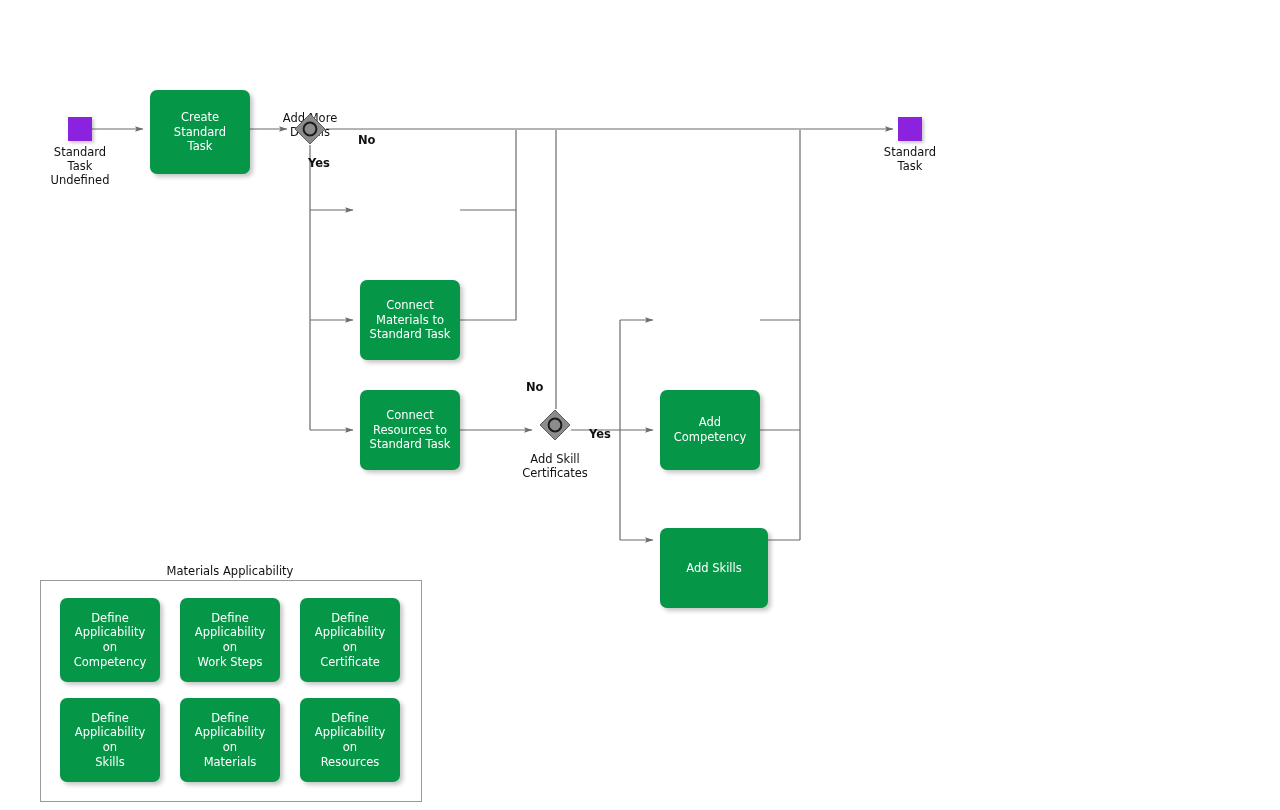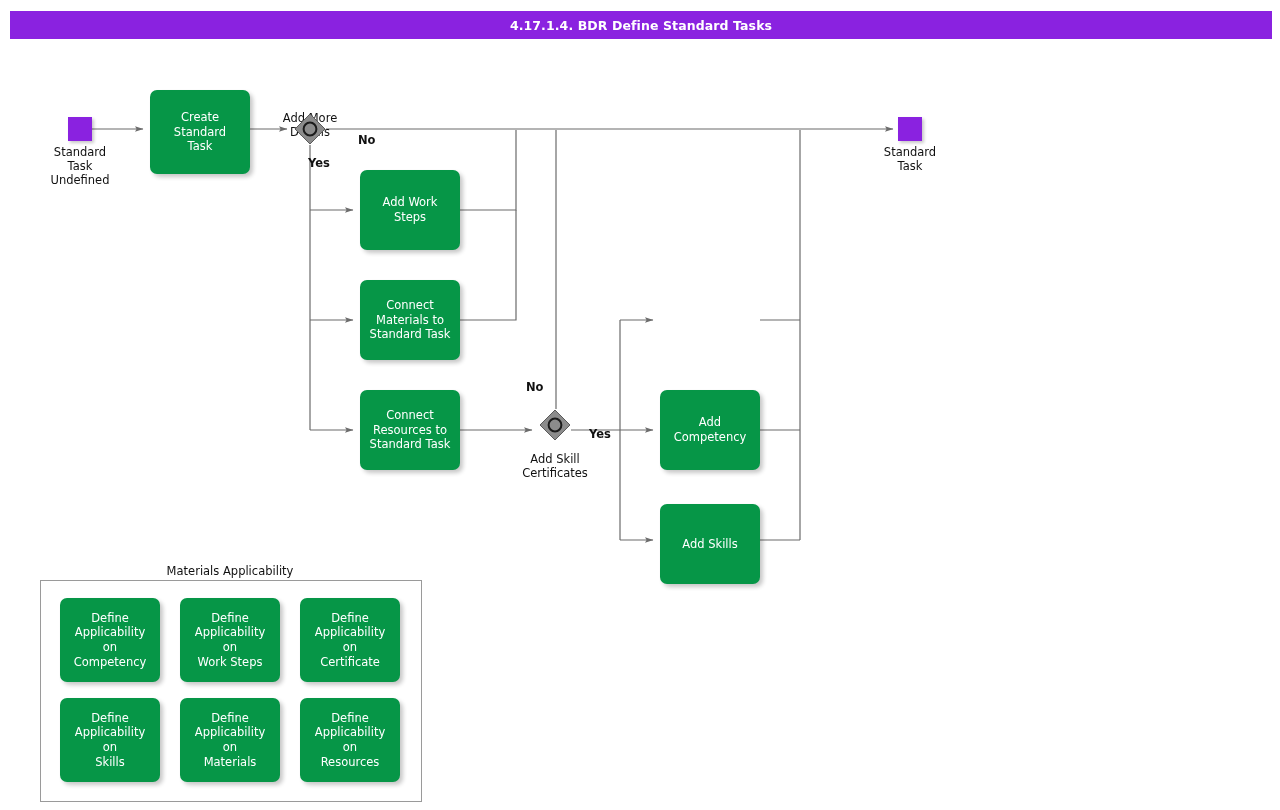--- a/index.html
+++ b/index.html
@@ -97,23 +97,20 @@
     fill: none;
     stroke: #6b6b6b;
     stroke-width: 1.2;
   }
 </style>
 </head>
 <body>
 
 <div id="canvas">
 
-  <div id="title-bar">
-    <span>4.17.1.4. BDR Define Standard Tasks</span>
-  </div>
 
   <svg class="edges" viewBox="0 0 1280 810">
     <defs>
       <marker id="arrow" markerWidth="9" markerHeight="9" refX="8" refY="3.2" orient="auto" markerUnits="userSpaceOnUse">
         <path d="M0,0.4 L8.4,3.2 L0,6 L1.6,3.2 z" fill="#6b6b6b"></path>
       </marker>
     </defs>
 
     <path class="edge-path" d="M92,129 L143,129" marker-end="url(#arrow)"></path>
 
@@ -172,30 +169,29 @@
   <div class="label-plain" style="left:495px; top:452px; width:120px;">Add Skill
 Certificates</div>
 
   <div class="flow-label" style="left:358px; top:134px;">No</div>
   <div class="flow-label" style="left:308px; top:157px;">Yes</div>
   <div class="flow-label" style="left:526px; top:381px;">No</div>
   <div class="flow-label" style="left:589px; top:428px;">Yes</div>
 
   <div class="node task" style="left:150px; top:90px; width:100px; height:84px;">Create Standard
 Task</div>
-  <div class="node task" style="left:360px; top:170px; width:100px; height:80px;">Add Work Steps</div>
   <div class="node task" style="left:360px; top:280px; width:100px; height:80px;">Connect
 Materials to
 Standard Task</div>
   <div class="node task" style="left:360px; top:390px; width:100px; height:80px;">Connect
 Resources to
 Standard Task</div>
   <div class="node task" style="left:660px; top:390px; width:100px; height:80px;">Add
 Competency</div>
-  <div class="node task" style="left:660px; top:504px; width:100px; height:80px;">Add Skills</div>
+  <div class="node task" style="left:660px; top:528px; width:108px; height:80px;">Add Skills</div>
 
   <div class="group-title" style="left:150px; top:564px; width:160px;">Materials Applicability</div>
   <div class="group-box" style="left:40px; top:580px; width:380px; height:220px;"></div>
 
   <div class="node task" style="left:60px; top:598px; width:100px; height:84px;">Define
 Applicability on
 Competency</div>
   <div class="node task" style="left:180px; top:598px; width:100px; height:84px;">Define
 Applicability on
 Work Steps</div>

